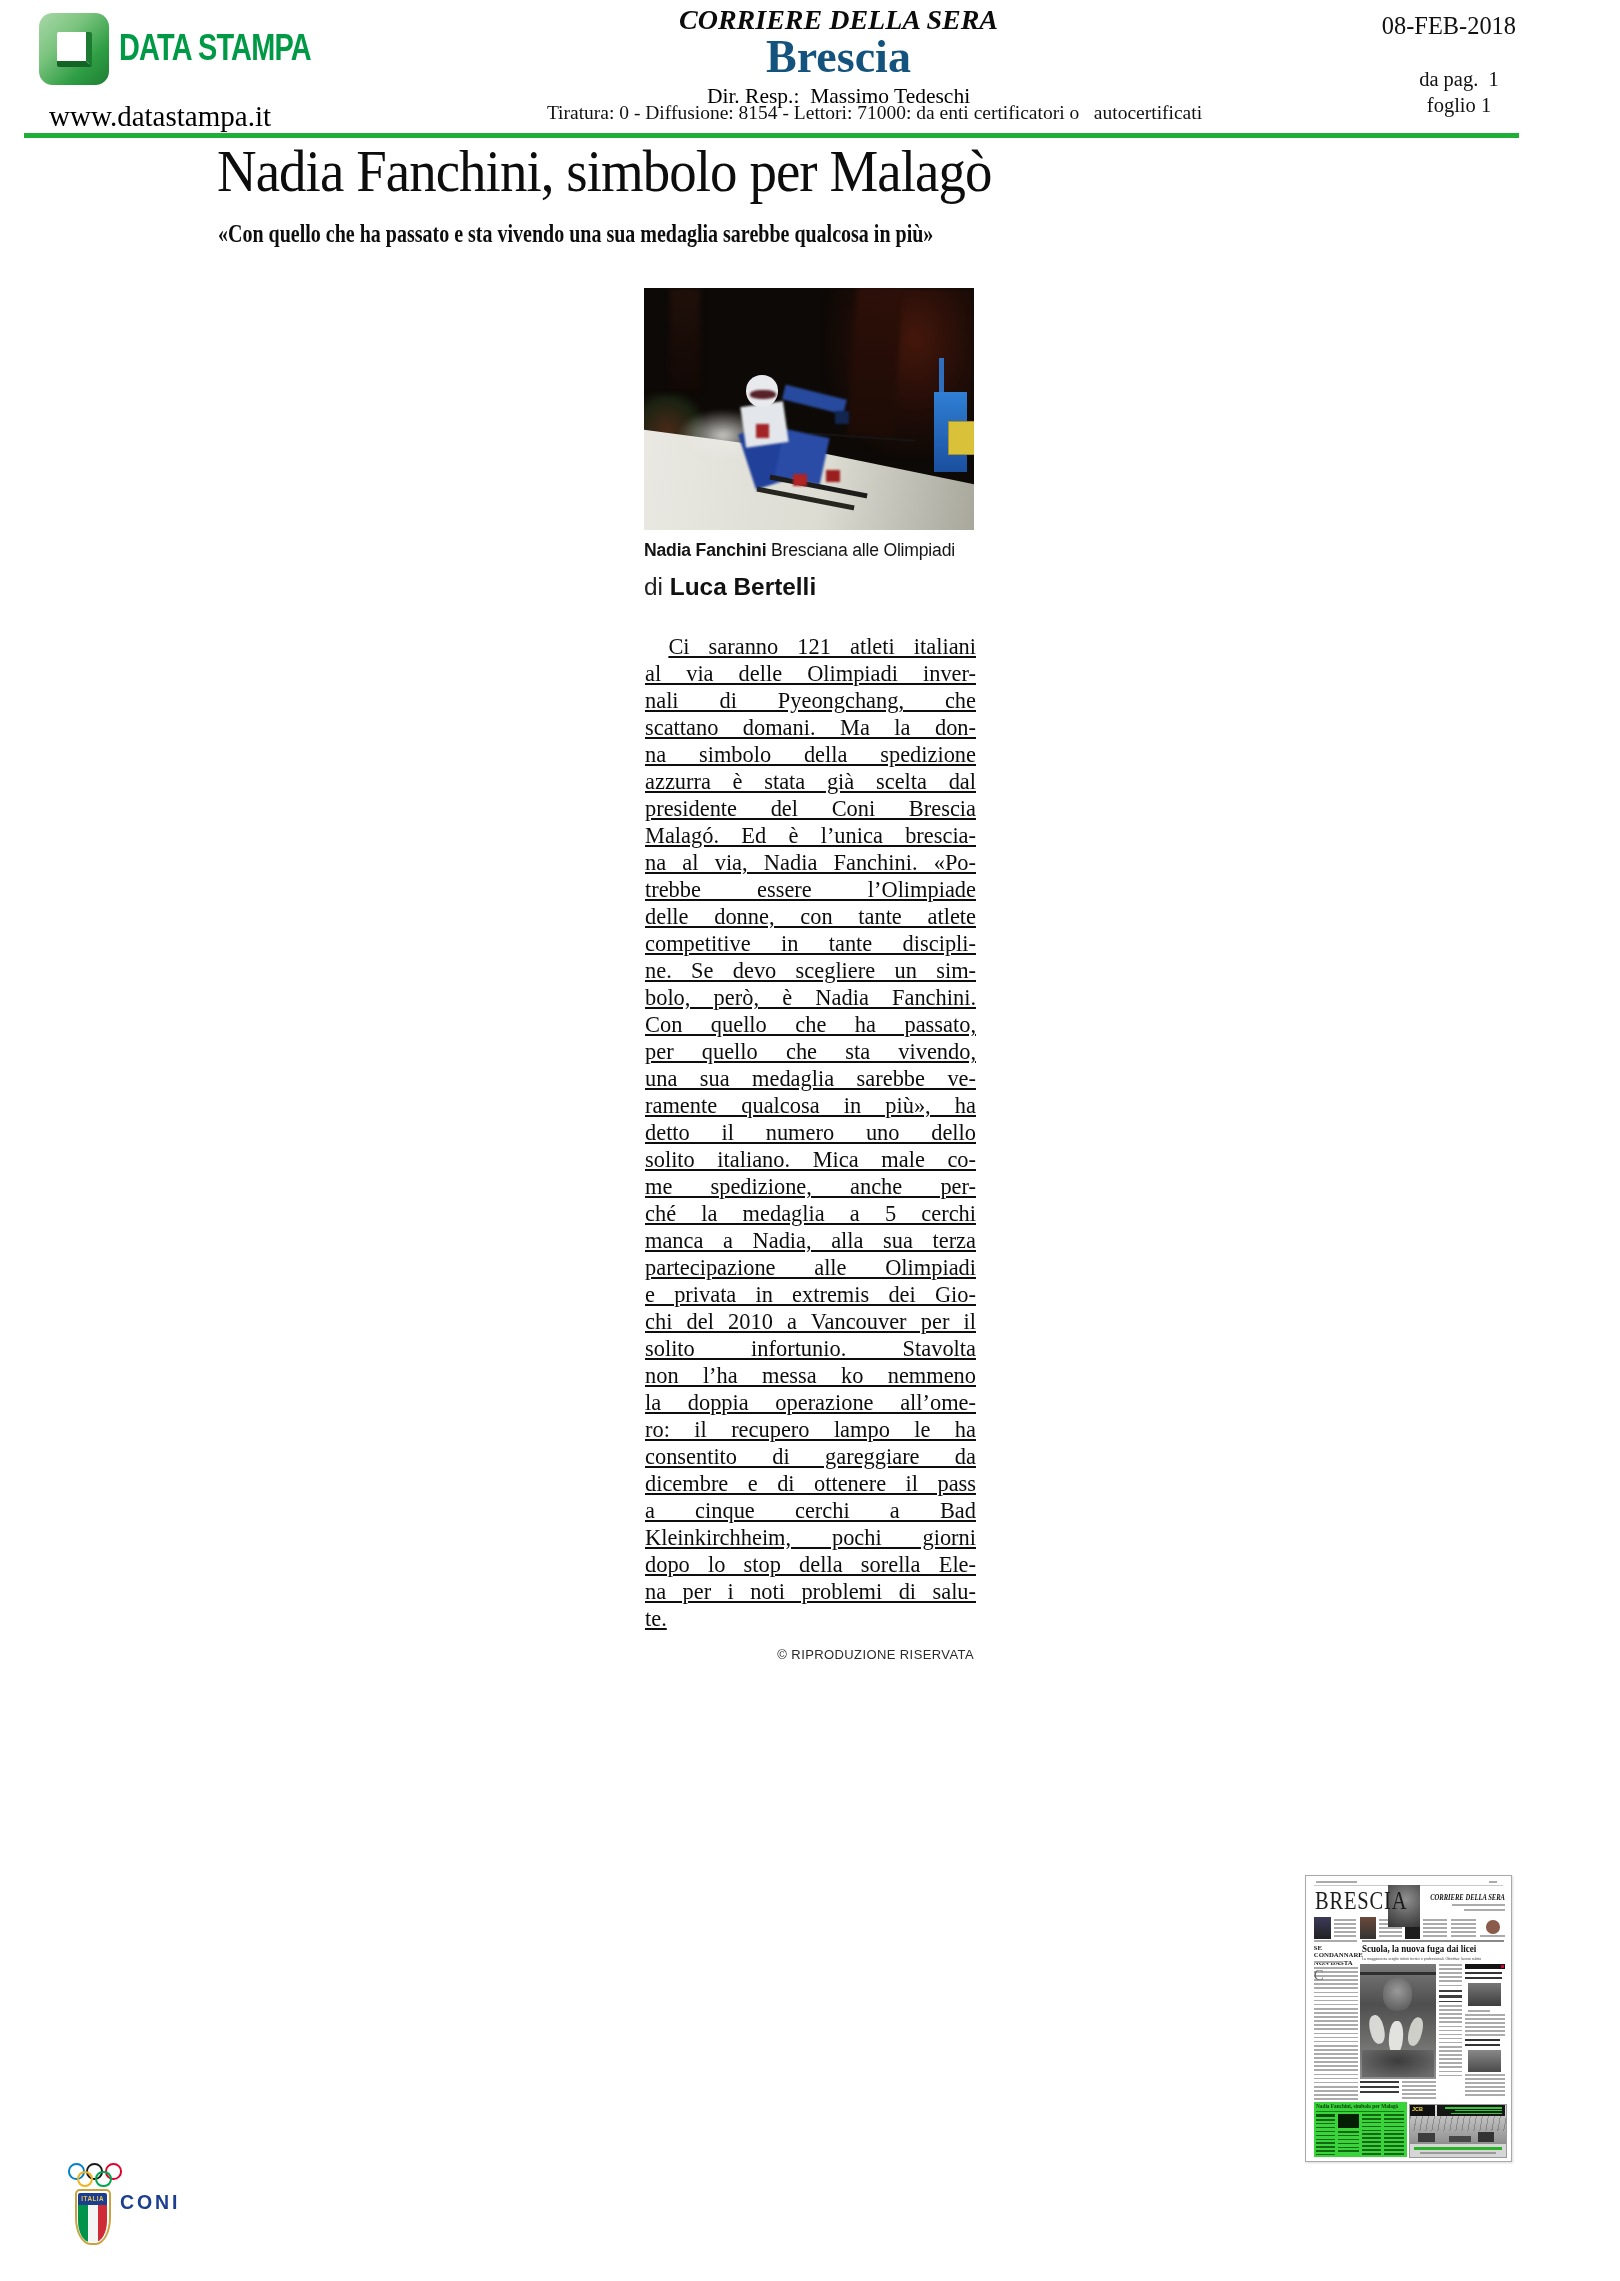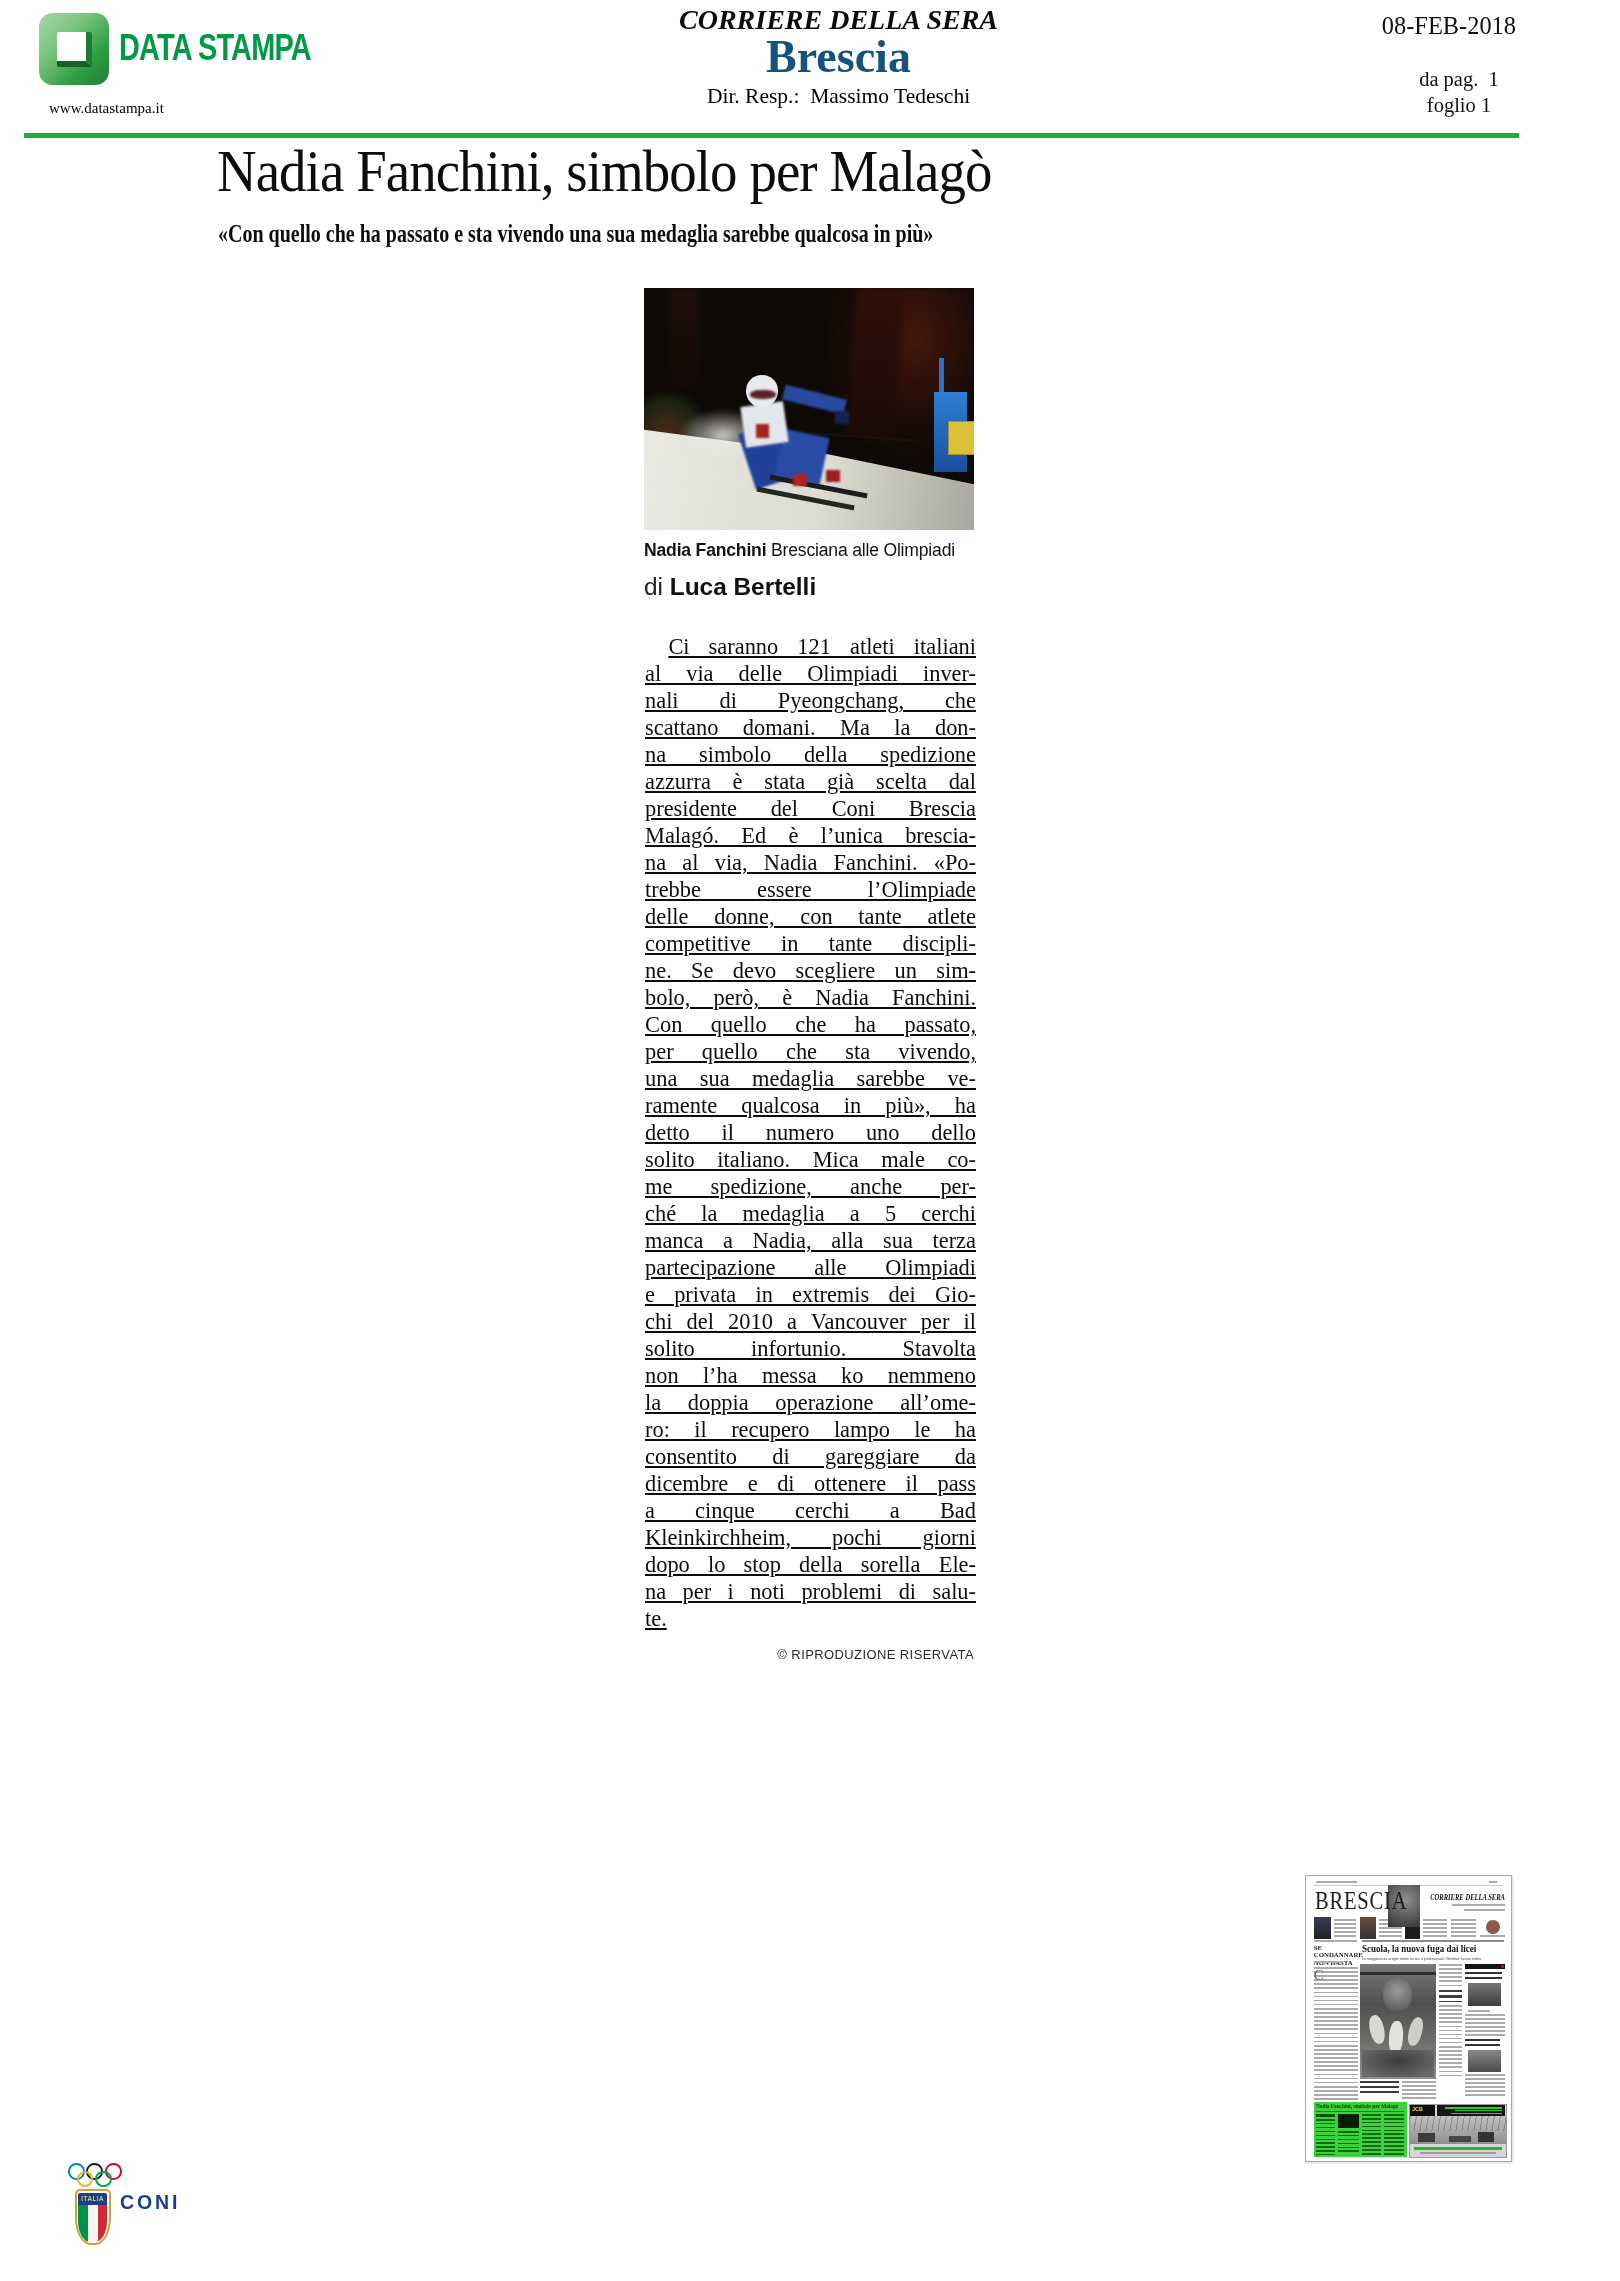--- a/index.html
+++ b/index.html
@@ -9,21 +9,21 @@
   .serif{font-family:"Liberation Serif",serif;}
   .sans{font-family:"Liberation Sans",sans-serif;}
 
   
   .logo-cube{position:absolute;left:39px;top:12.7px;width:70px;height:72px;border-radius:13.7px;
      background:linear-gradient(135deg,#a8d8a8 0%,#7cc47f 35%,#2f9e44 70%,#1e7e34 100%);}
   .cube-inner{position:absolute;left:17.6px;top:19.5px;width:29px;height:29px;background:#fff;
      border-right:6.8px solid #1d7a31;border-bottom:6.8px solid #156325;border-radius:2px;}
   .logo-text{position:absolute;left:119px;top:27px;font-weight:bold;font-size:37px;color:#009a46;
      letter-spacing:-1px;transform:scaleX(.78);transform-origin:0 0;white-space:nowrap;}
-  .website{left:49px;top:100px;font-size:15px;color:#000;}
+  .website{left:49px;top:100px;font-size:29px;color:#000;}
   .pub-name{font-weight:bold;font-style:italic;font-size:28px;letter-spacing:0px;color:#0c0c0c;white-space:nowrap;}
   .masthead{left:585px;top:3.9px;width:507px;text-align:center;}
   .pub-edition{font-weight:bold;font-size:46px;color:#15537f;line-height:46px;margin-top:-2px;}
   .pub-director{font-size:21.5px;color:#000;margin-top:3.9px;white-space:pre;}
   .circulation{left:338px;top:102px;width:1073px;text-align:center;font-size:19.5px;white-space:pre;}
   .clip-date{left:1287px;top:11.7px;width:229px;text-align:right;font-size:24.4px;}
   .clip-page{left:1381px;top:68px;width:156px;text-align:center;font-size:20.5px;white-space:pre;}
   .clip-sheet{left:1381px;top:94px;width:156px;text-align:center;font-size:20.5px;}
   .green-rule{left:24.4px;top:133px;width:1495px;height:4.9px;background:#1fae38;}
 
@@ -123,20 +123,21 @@
     <div class="cube-inner"></div>
   </div>
   <div class="logo-text">DATA STAMPA</div>
   <div class="abs serif website">www.datastampa.it</div>
 
   <div class="abs masthead">
     <div class="serif pub-name">CORRIERE DELLA SERA</div>
     <div class="serif pub-edition">Brescia</div>
     <div class="serif pub-director">Dir. Resp.:  Massimo Tedeschi</div>
   </div>
+  <div class="abs serif circulation">Tiratura: 0 - Diffusione: 8154 - Lettori: 71000: da enti certificatori o   autocertificati</div>
 
   <div class="abs serif clip-date">08-FEB-2018</div>
   <div class="abs serif clip-page">da pag.  1</div>
   <div class="abs serif clip-sheet">foglio 1</div>
   <div class="abs green-rule"></div>
 
   <h1 class="abs serif title">Nadia Fanchini, simbolo per Malagò</h1>
   <h2 class="abs serif subtitle">«Con quello che ha passato e sta vivendo una sua medaglia sarebbe qualcosa in più»</h2>
 
   <div class="abs photo">

